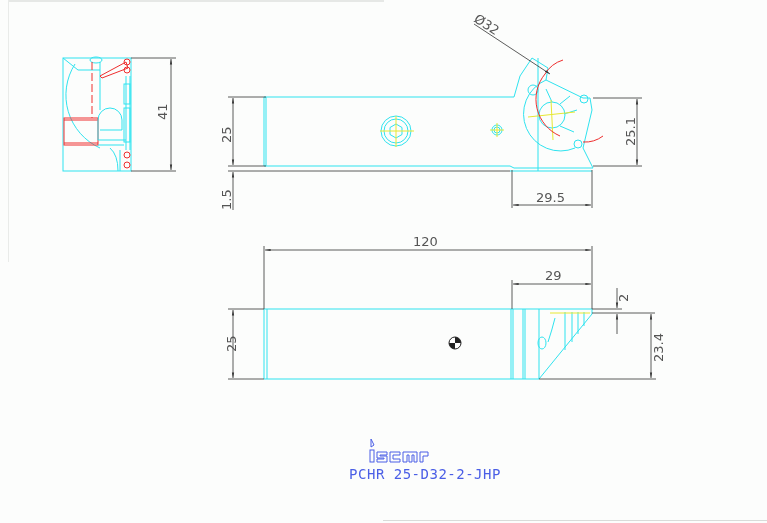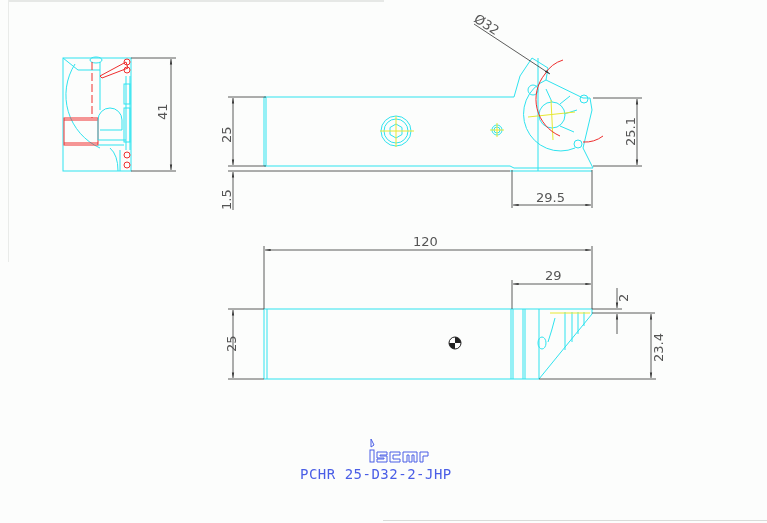--- a/index.html
+++ b/index.html
@@ -3,21 +3,21 @@
 <meta charset="utf-8">
 <style>
   html,body{margin:0;padding:0;background:#ffffff;}
   body{width:767px;height:523px;position:relative;overflow:hidden;font-family:"Liberation Sans",sans-serif;}
   .sheet{position:absolute;left:0;top:0;width:767px;height:523px;background:#fcfdfc;}
   .edge-top{position:absolute;left:8px;top:0;width:376px;height:2px;background:#e6e8e6;}
   .edge-left{position:absolute;left:8px;top:0;width:1px;height:262px;background:#e9ebe9;}
   .edge-bottom{position:absolute;left:383px;top:520px;width:384px;height:1px;background:#d9dbd9;}
   svg{position:absolute;left:0;top:0;}
   .dimtxt{font-family:"DejaVu Sans",sans-serif;font-size:13px;fill:#555;}
-  .title{position:absolute;left:300px;top:466px;width:250px;text-align:left;color:#4a5ee6;font-family:"DejaVu Sans Mono",monospace;font-size:14px;letter-spacing:0.5px;}
+  .title{position:absolute;left:300px;top:466px;width:250px;text-align:center;color:#4a5ee6;font-family:"DejaVu Sans Mono",monospace;font-size:14px;letter-spacing:0.5px;}
   .logo{position:absolute;left:369px;top:438px;}
 </style>
 </head>
 <body>
 
 <div class="sheet">
   <div class="edge-top"></div>
   <div class="edge-left"></div>
   <div class="edge-bottom"></div>
 

